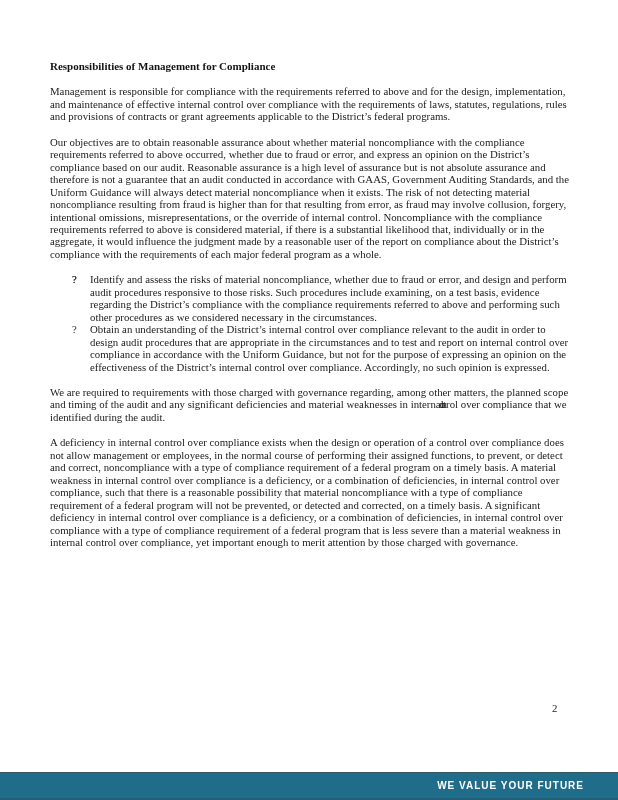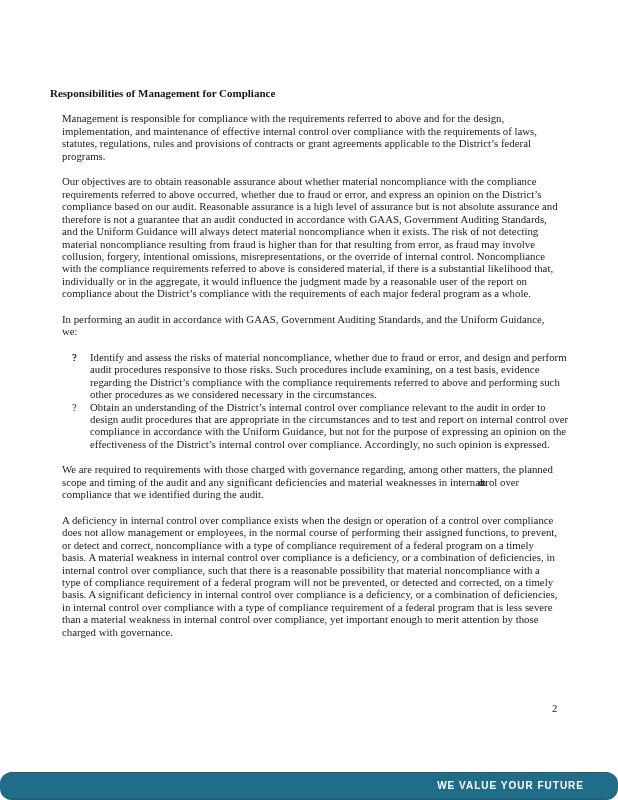--- a/index.html
+++ b/index.html
@@ -9,33 +9,33 @@
     width: 618px;
     height: 800px;
     background: #ffffff;
     overflow: hidden;
     font-family: "Liberation Serif", "DejaVu Serif", serif;
     color: #212121;
   }
   .content {
     position: absolute;
     left: 50px;
-    top: 87px;
+    top: 60px;
     width: 522px;
     font-size: 10.8px;
     line-height: 12.45px;
   }
   .heading {
     font-weight: bold;
     color: #141414;
     font-size: 11px;
     margin: 13px 0;
   }
   .heading.first { margin-top: 0; }
-  .para { margin: 13px 12px; }
+  .para { margin: 13px 0; }
   .bullets { margin: 13px 0; }
   .bullet { position: relative; padding-left: 40px; }
   .bullet .marker { position: absolute; left: 22px; top: 0; color: #2a2a2a; }
   .overlap { letter-spacing: -0.35em; }
   .page-number {
     position: absolute;
     left: 552px;
     top: 702px;
     font-size: 10.8px;
     color: #1a1a2e;
@@ -63,21 +63,20 @@
 <div class="page">
   <div class="content">
 
     <div class="heading first">Responsibilities of Management for Compliance</div>
 
     <div class="para">Management is responsible for compliance with the requirements referred to above and for the design, implementation, and maintenance of effective internal control over compliance with the requirements of laws, statutes, regulations, rules and provisions of contracts or grant agreements applicable to the District’s federal programs.</div>
 
 
     <div class="para">Our objectives are to obtain reasonable assurance about whether material noncompliance with the compliance requirements referred to above occurred, whether due to fraud or error, and express an opinion on the District’s compliance based on our audit. Reasonable assurance is a high level of assurance but is not absolute assurance and therefore is not a guarantee that an audit conducted in accordance with GAAS, Government Auditing Standards, and the Uniform Guidance will always detect material noncompliance when it exists. The risk of not detecting material noncompliance resulting from fraud is higher than for that resulting from error, as fraud may involve collusion, forgery, intentional omissions, misrepresentations, or the override of internal control. Noncompliance with the compliance requirements referred to above is considered material, if there is a substantial likelihood that, individually or in the aggregate, it would influence the judgment made by a reasonable user of the report on compliance about the District’s compliance with the requirements of each major federal program as a whole.</div>
 
-    <div class="para">In performing an audit in accordance with GAAS, Government Auditing Standards, and the Uniform Guidance, we:</div>
 
     <div class="bullets">
       <div class="bullet">
         <span class="marker">?</span>
       </div>
       <div class="bullet">
         <span class="marker">?</span>
         <span class="bullet-text">Identify and assess the risks of material noncompliance, whether due to fraud or error, and design and perform audit procedures responsive to those risks. Such procedures include examining, on a test basis, evidence regarding the District’s compliance with the compliance requirements referred to above and performing such other procedures as we considered necessary in the circumstances.</span>
       </div>
       <div class="bullet">
@@ -88,16 +87,16 @@
 
     <div class="para"><span>We are required to requirements with those charged with governance regarding, among other matters, the planned scope and timing of the audit and any significant deficiencies and material weaknesses in interna</span><span class="overlap">l con</span><span>trol over compliance that we identified during the audit.</span></div>
 
 
     <div class="para">A deficiency in internal control over compliance exists when the design or operation of a control over compliance does not allow management or employees, in the normal course of performing their assigned functions, to prevent, or detect and correct, noncompliance with a type of compliance requirement of a federal program on a timely basis. A material weakness in internal control over compliance is a deficiency, or a combination of deficiencies, in internal control over compliance, such that there is a reasonable possibility that material noncompliance with a type of compliance requirement of a federal program will not be prevented, or detected and corrected, on a timely basis. A significant deficiency in internal control over compliance is a deficiency, or a combination of deficiencies, in internal control over compliance with a type of compliance requirement of a federal program that is less severe than a material weakness in internal control over compliance, yet important enough to merit attention by those charged with governance.</div>
 
   </div>
 
   <div class="page-number">2</div>
 
-  <div class="footer-bar" style="background: rgb(31, 108, 139); border-radius: 12px;">
+  <div class="footer-bar" style="background: rgb(31, 108, 139);">
     <span>WE VALUE YOUR FUTURE</span>
   </div>
 </div>
 
 </body></html>

